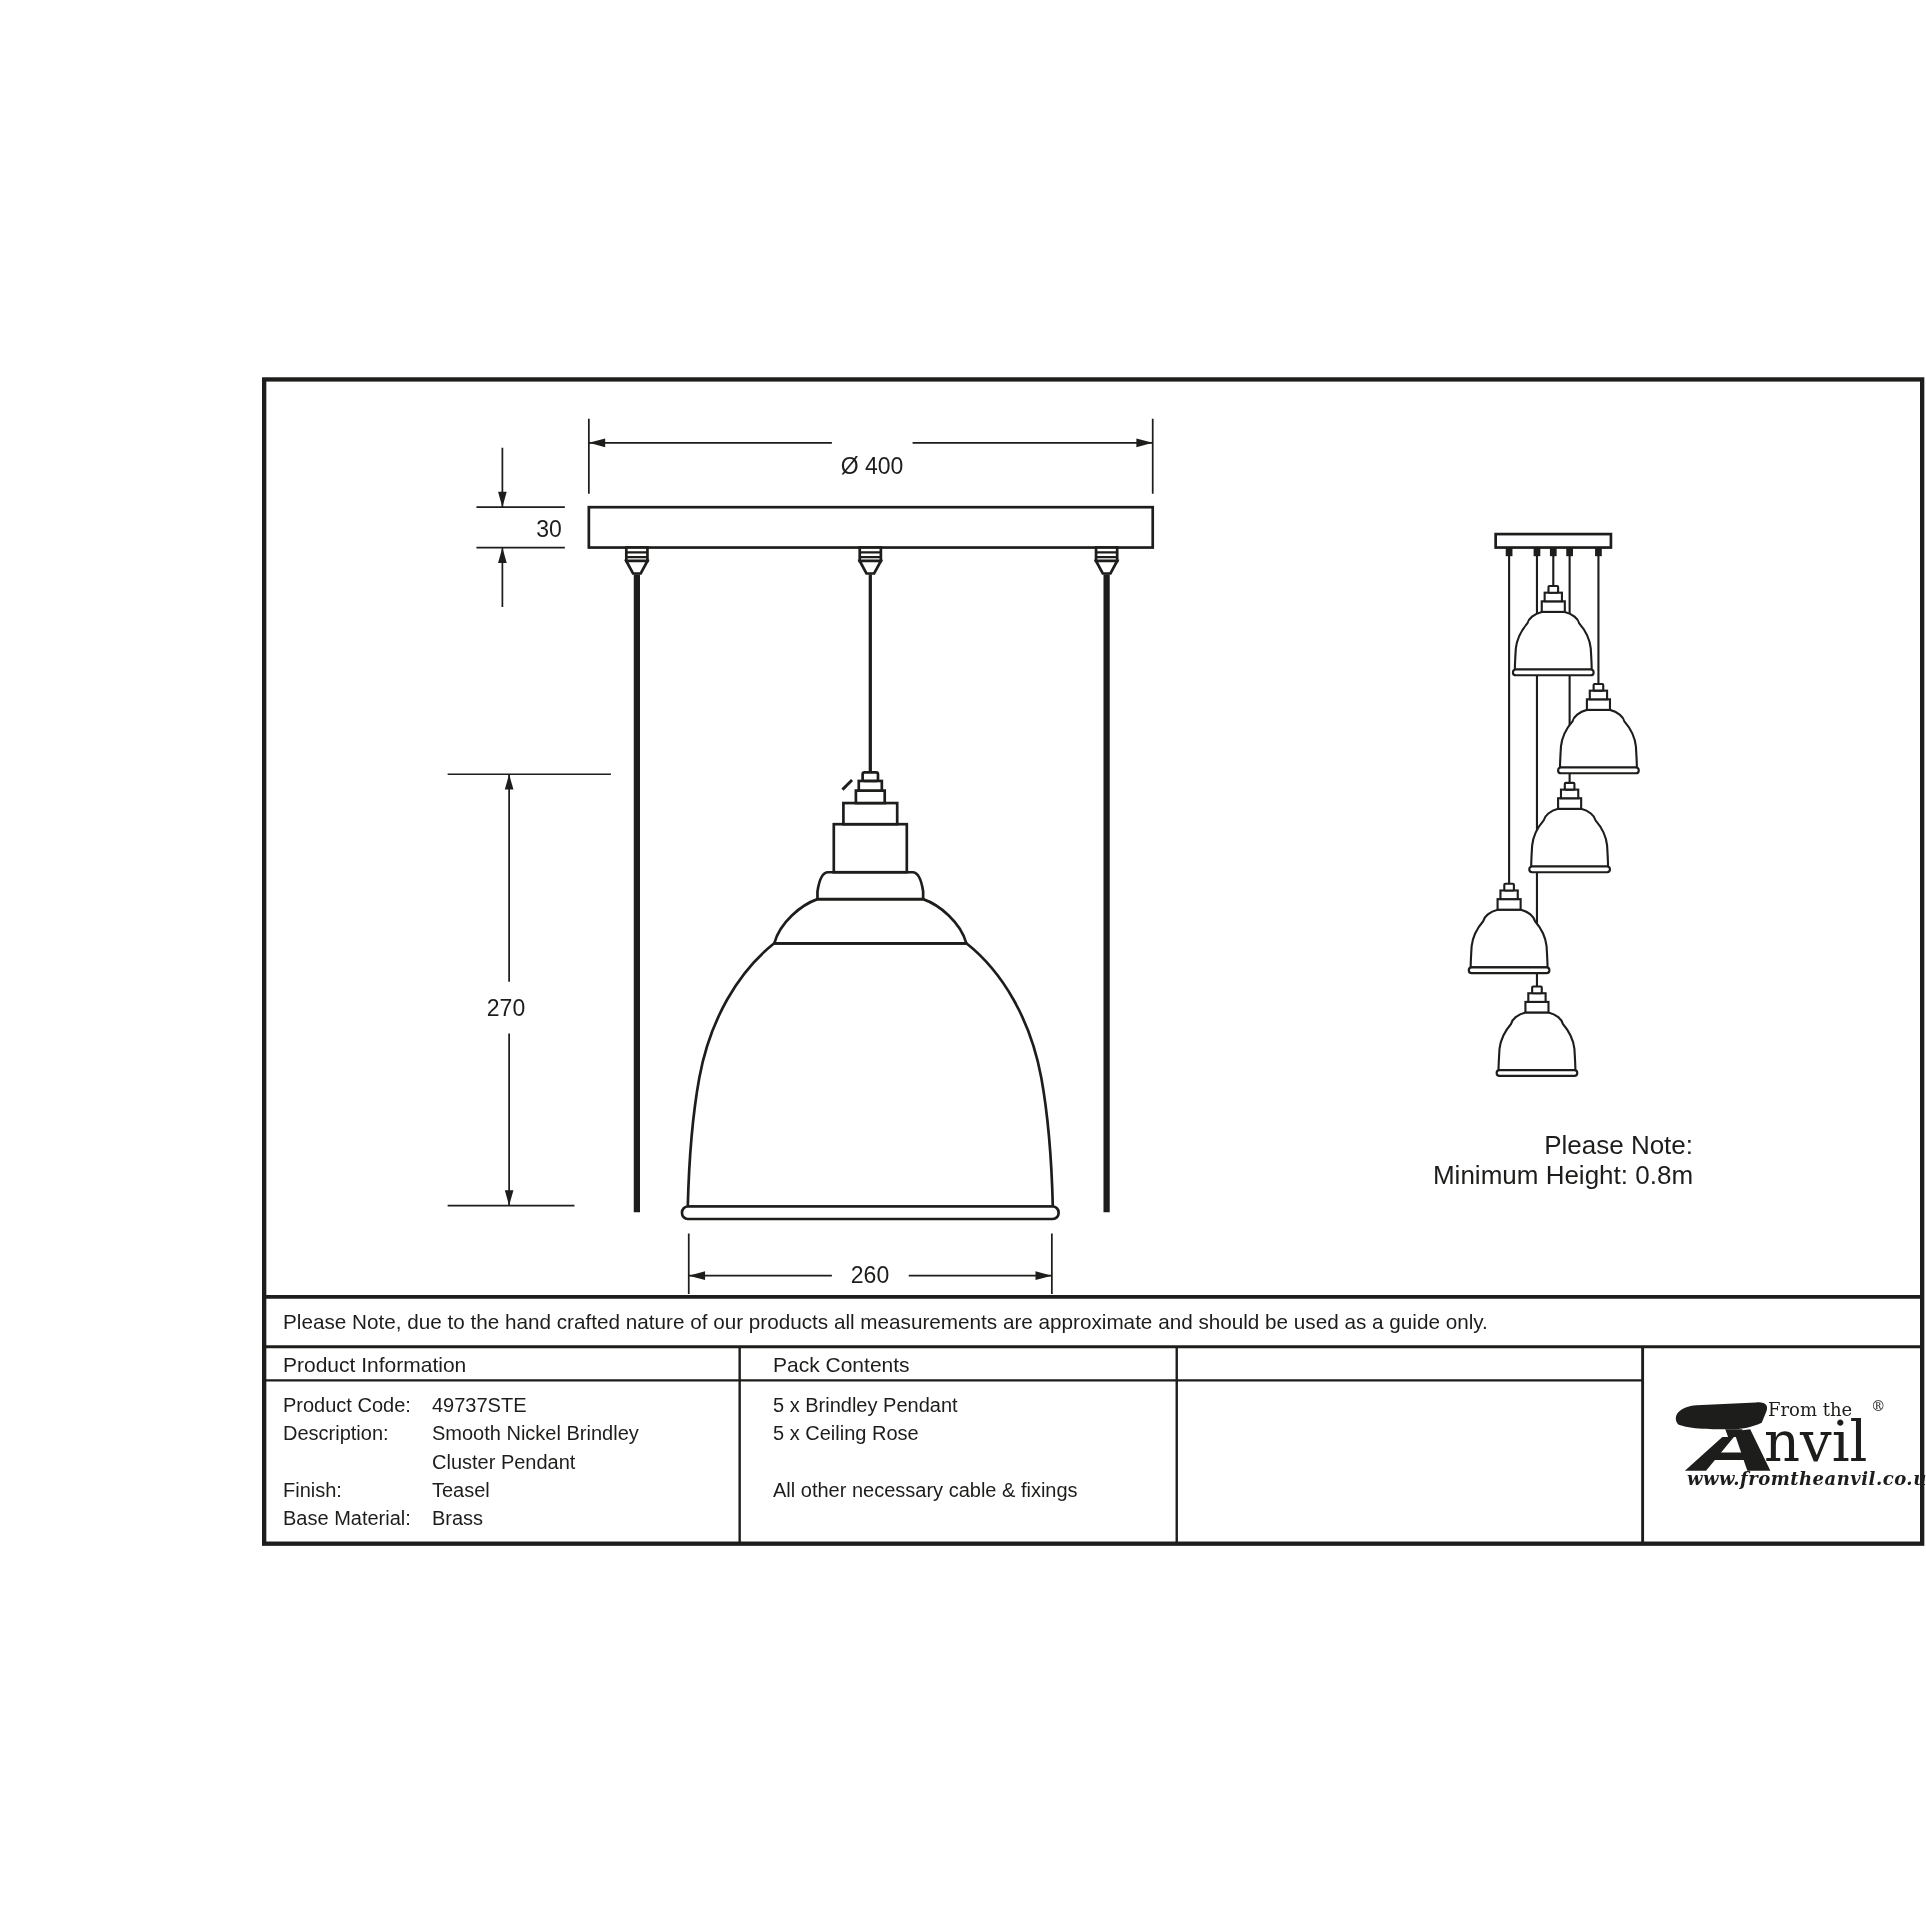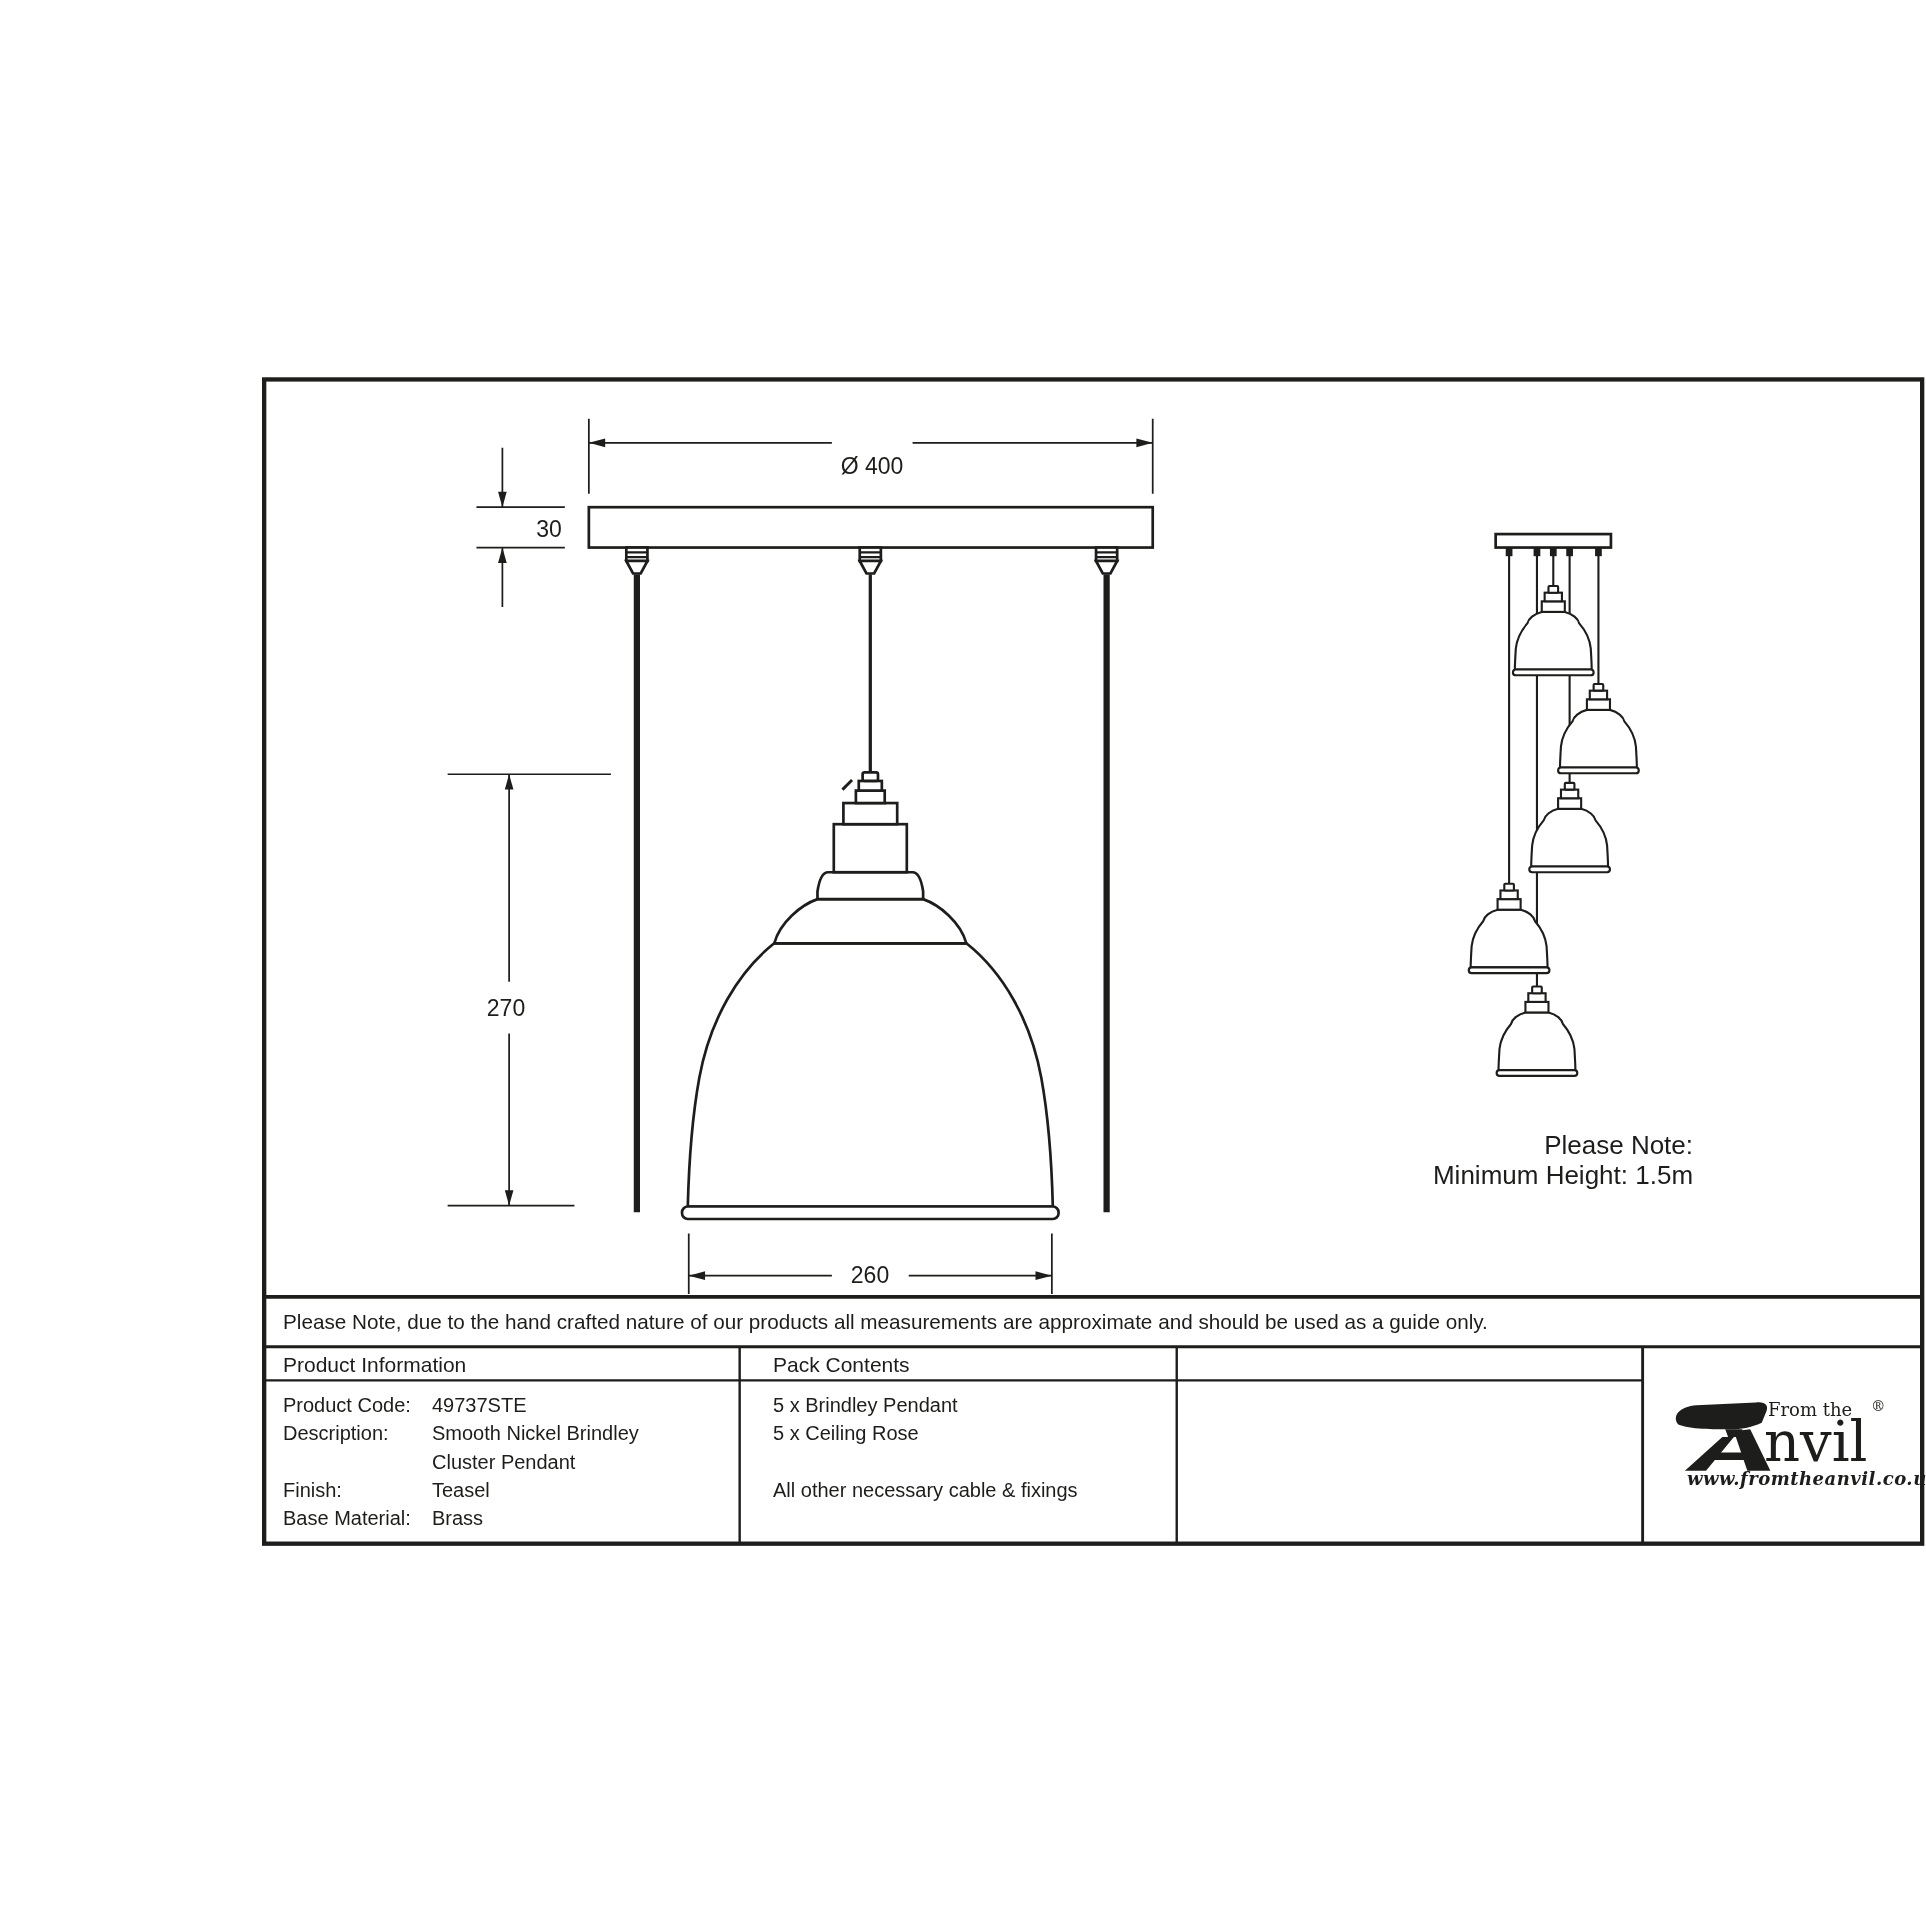--- a/index.html
+++ b/index.html
@@ -149,21 +149,21 @@
     </g>
   </svg>
 
   <div class="txt dim-label" style="left:872px;top:466px;">Ø 400</div>
   <div class="txt dim-label" style="left:501px;top:529px;margin-left:48px;">30</div>
   <div class="txt dim-label" style="left:506px;top:1008px;">270</div>
   <div class="txt dim-label" style="left:870px;top:1275px;">260</div>
 
   <div class="txt cluster-note" style="left:1563px;top:1130px;">
     <div>Please Note:</div>
-    <div>Minimum Height: 1.5m</div>
+    <div>Minimum Height: 0.8m</div>
   </div>
 
   <div class="txt note-text" style="left:283px;top:1310px;">Please Note, due to the hand crafted nature of our products all measurements are approximate and should be used as a guide only.</div>
 
   <div class="txt th" style="left:283px;top:1353px;">Product Information</div>
   <div class="txt th" style="left:773px;top:1353px;">Pack Contents</div>
 
   <div class="txt cell" style="left:283px;top:1394px;">Product Code:</div>
   <div class="txt cell" style="left:432px;top:1394px;">49737STE</div>
   <div class="txt cell" style="left:283px;top:1422px;">Description:</div>

